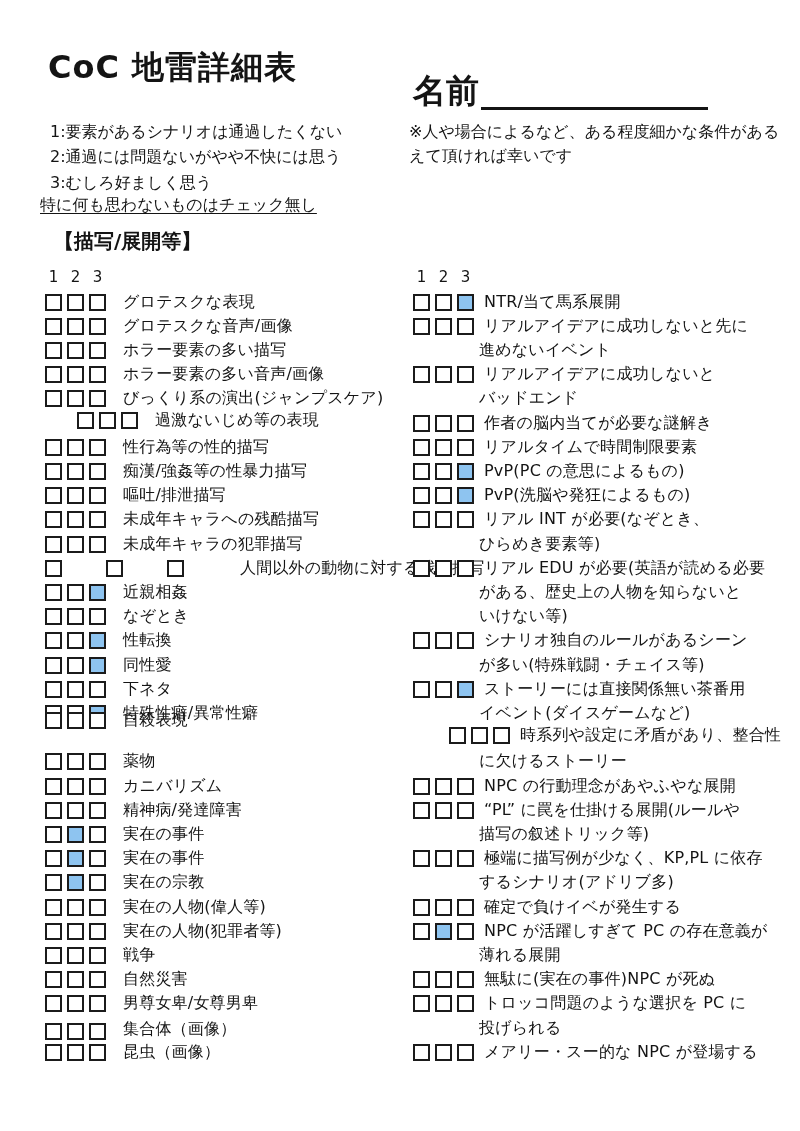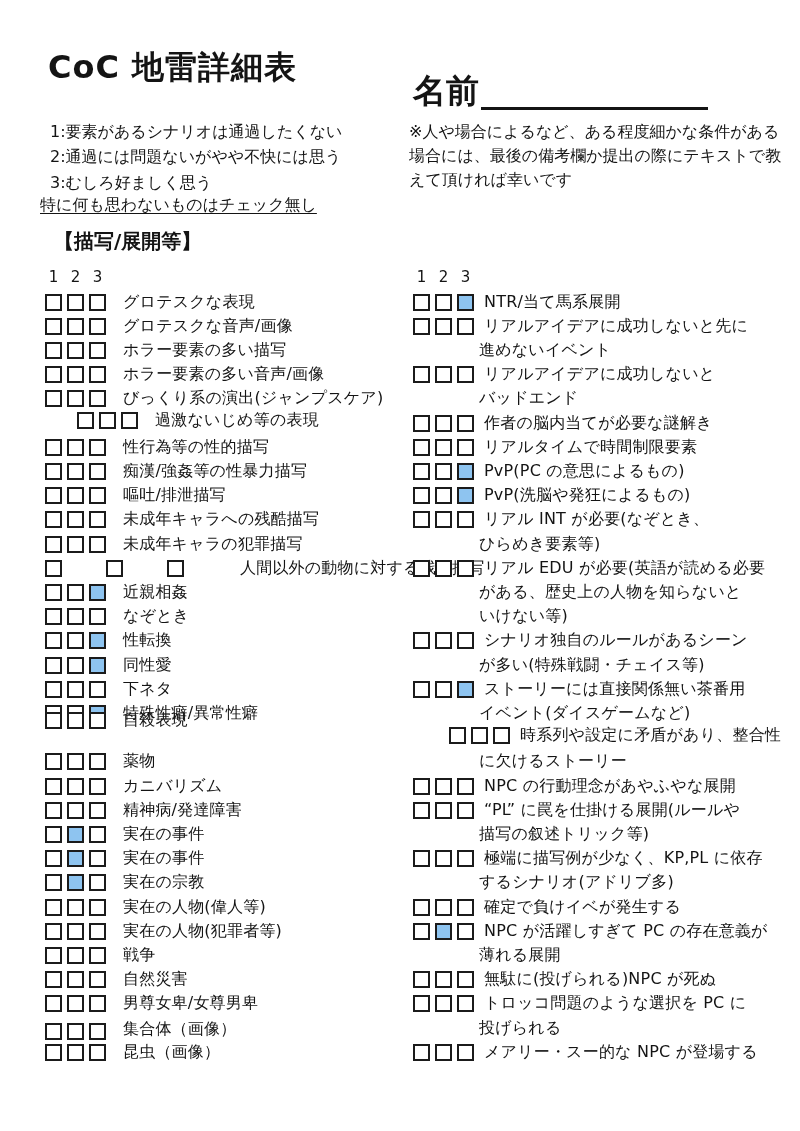--- a/index.html
+++ b/index.html
@@ -85,21 +85,20 @@
   <div id="legend">
     <div>1:要素があるシナリオは通過したくない</div>
     <div>2:通過には問題ないがやや不快には思う</div>
     <div>3:むしろ好ましく思う</div>
   </div>
 
   <div id="legend-note">特に何も思わないものはチェック無し</div>
 
   <div id="side-note">
     <div>※人や場合によるなど、ある程度細かな条件がある</div>
-    <div>場合には、最後の備考欄か提出の際にテキストで教</div>
     <div>えて頂ければ幸いです</div>
   </div>
 
   <div id="section-title">【描写/展開等】</div>
 
   <div id="scale-left" class="scale-header">
     <span class="scale-digit">1</span>
     <span class="scale-digit">2</span>
     <span class="scale-digit">3</span>
   </div>
@@ -448,21 +447,21 @@
         <span class="item-label">NPC が活躍しすぎて PC の存在意義が</span>
       </div>
       <div class="row" style="top: 653.4px;">
         <span class="box-spacer"></span>
         <span class="item-label">薄れる展開</span>
       </div>
       <div class="row" style="top: 677.6px;">
         <span class="box"></span>
         <span class="box"></span>
         <span class="box"></span>
-        <span class="item-label">無駄に(投げられる)NPC が死ぬ</span>
+        <span class="item-label">無駄に(実在の事件)NPC が死ぬ</span>
       </div>
       <div class="row" style="top: 701.8px;">
         <span class="box"></span>
         <span class="box"></span>
         <span class="box"></span>
         <span class="item-label">トロッコ問題のような選択を PC に</span>
       </div>
       <div class="row" style="top: 726px;">
         <span class="box-spacer"></span>
         <span class="item-label">投げられる</span>

